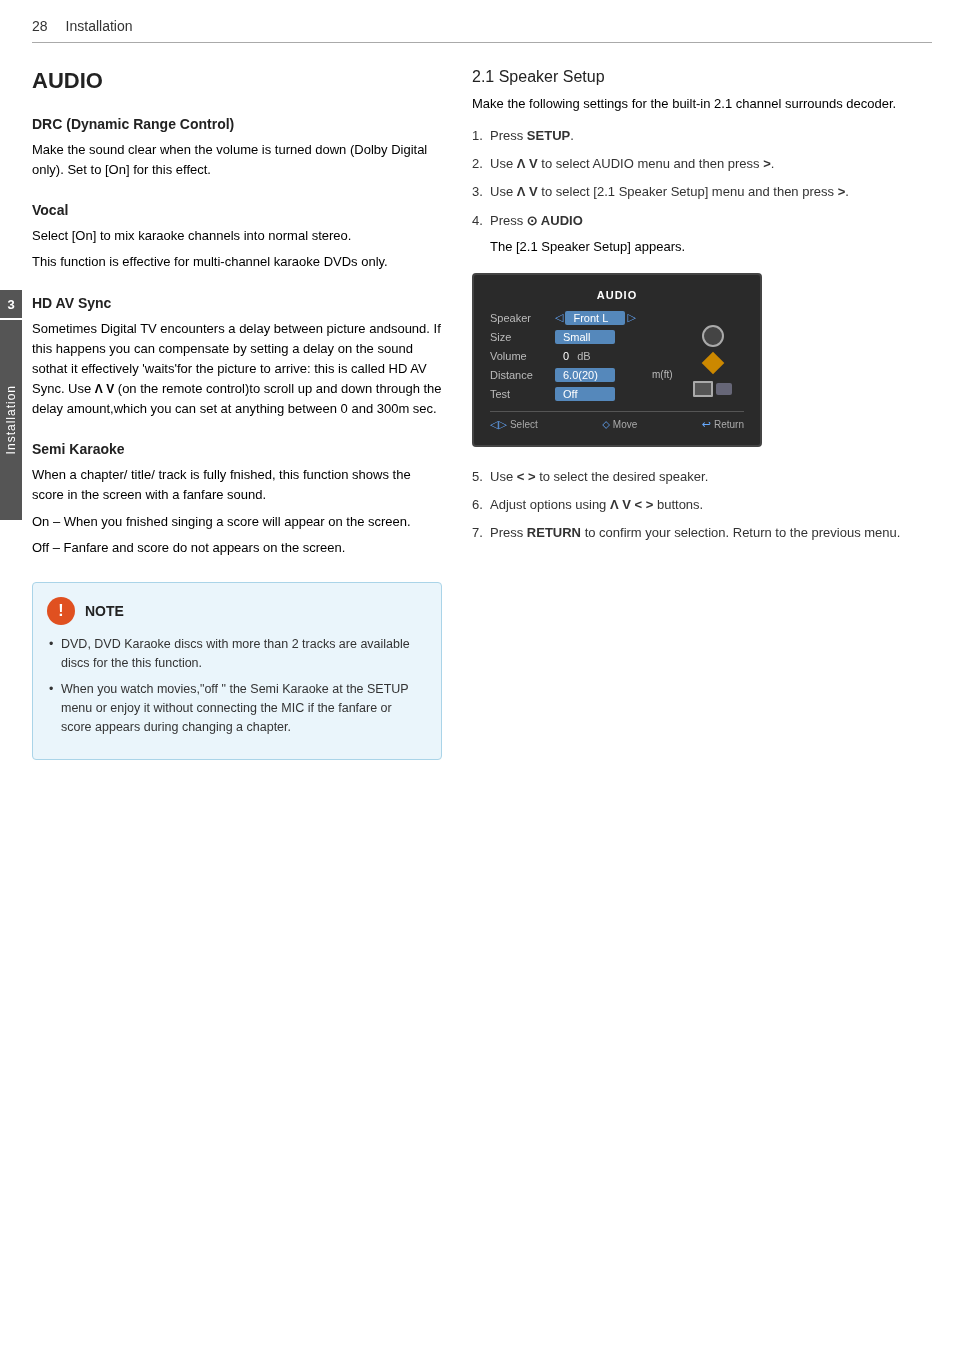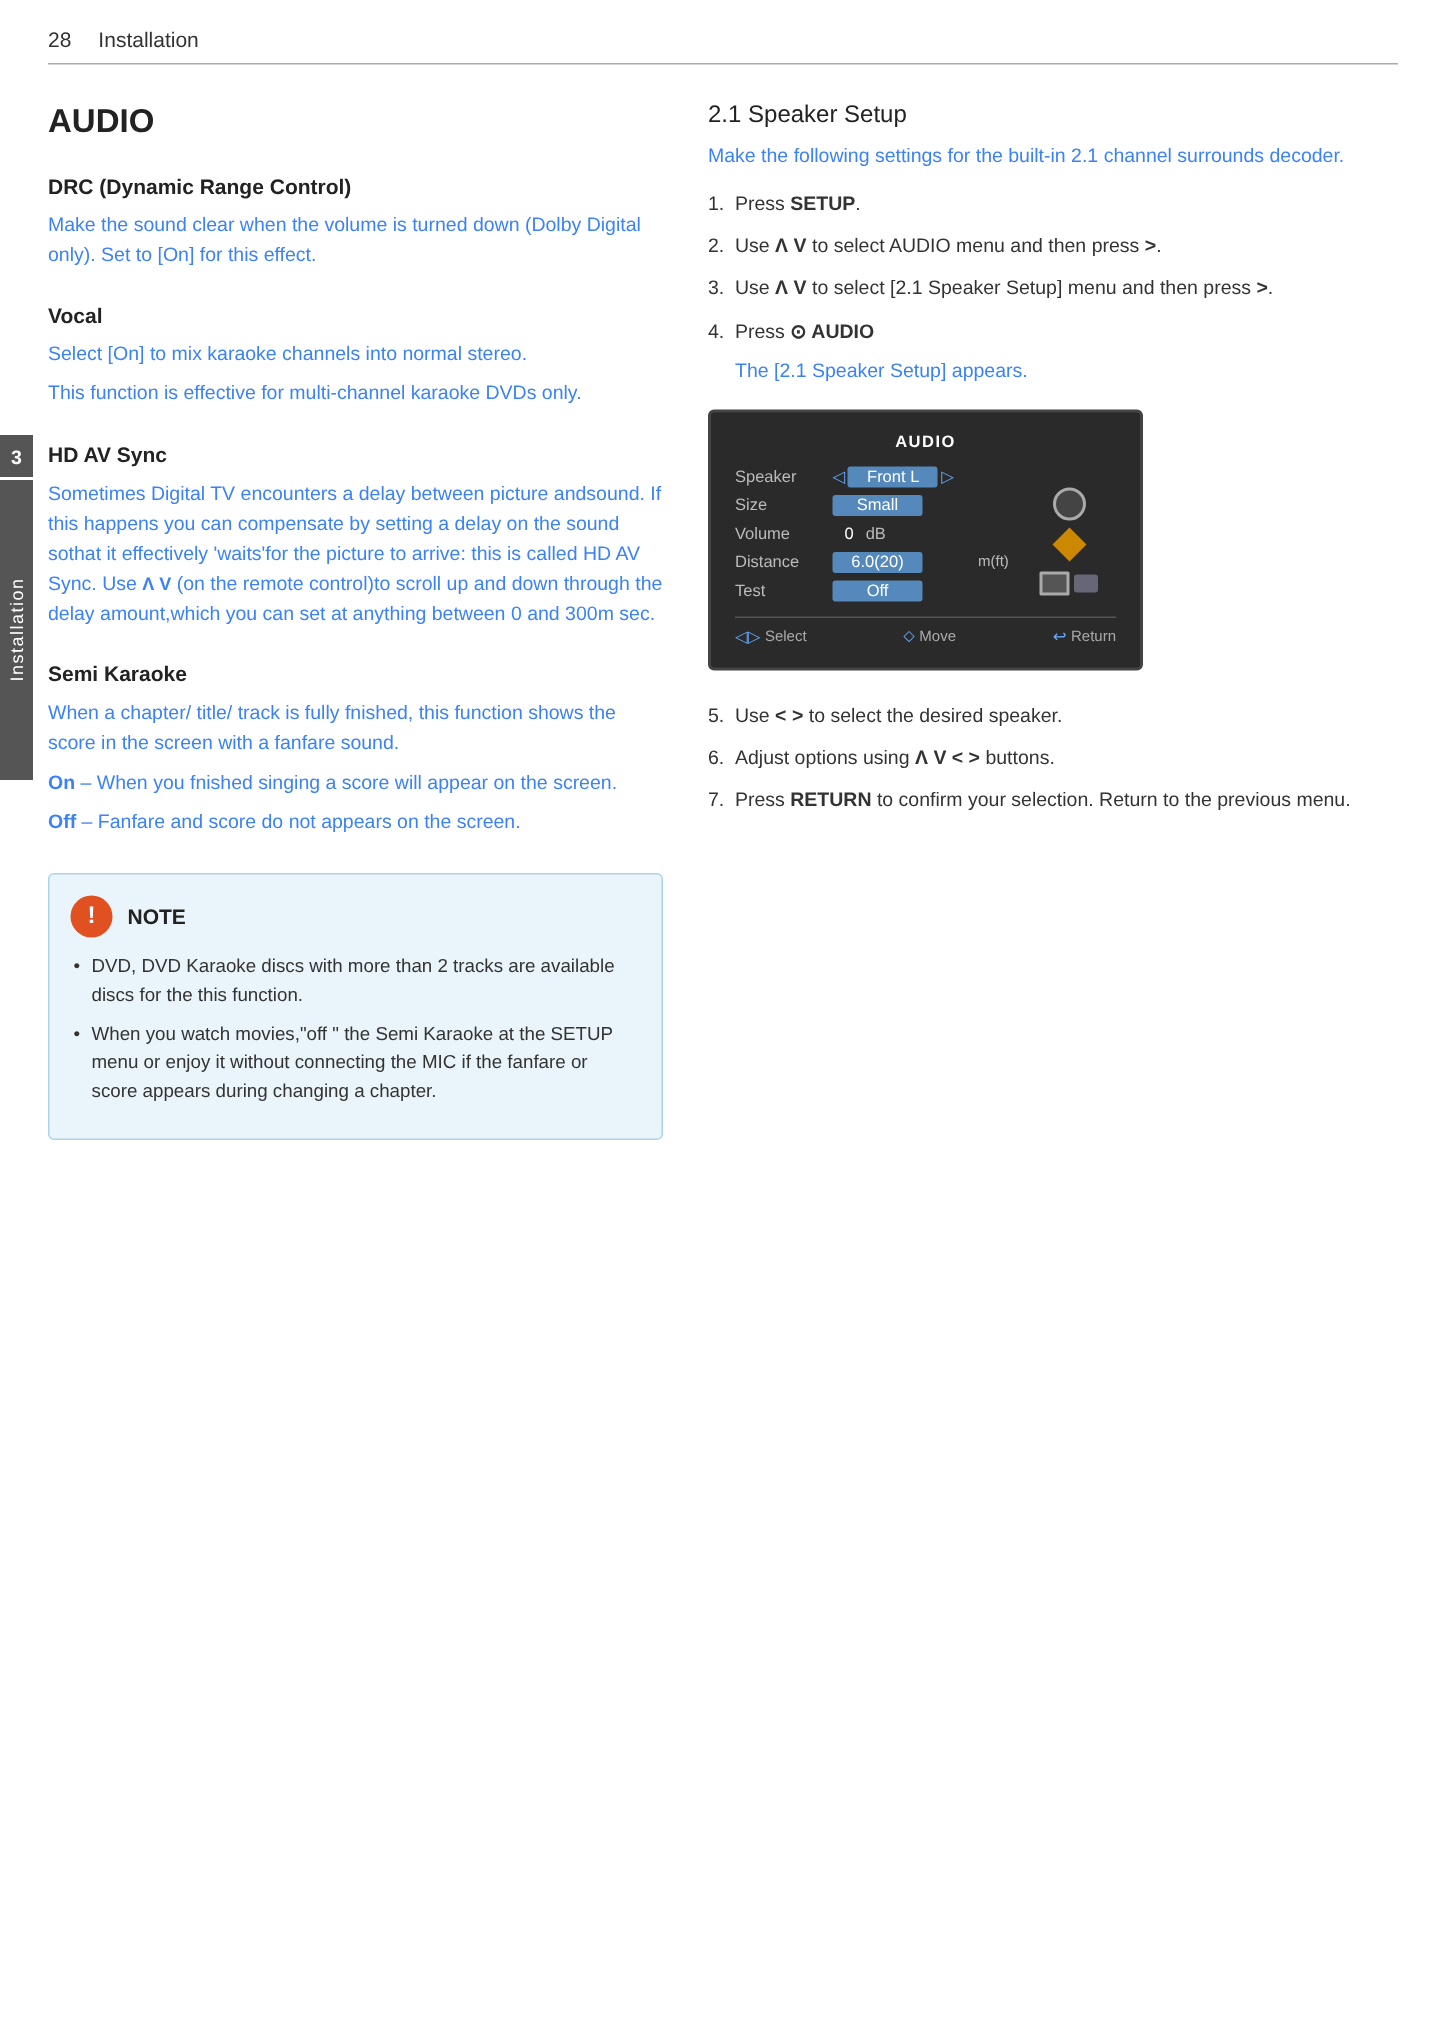--- a/index.html
+++ b/index.html
@@ -108,27 +108,27 @@
     .subsection-title {
       font-size: 14px;
       font-weight: bold;
       color: #222;
       margin-bottom: 8px;
       margin-top: 22px;
     }
 
     .body-text {
       font-size: 13px;
-      color: #3b82f6;
+      color: #000000;
       line-height: 1.55;
       margin-bottom: 6px;
     }
 
     .body-text-bold {
-      font-weight: bold;
+      font-weight: normal;
     }
 
     
     .note-box {
       margin-top: 24px;
       border: 1.5px solid #aad4e8;
       background: #eaf5fb;
       border-radius: 4px;
       padding: 14px 16px 14px 14px;
     }
@@ -233,21 +233,21 @@
       width: 65px;
       flex-shrink: 0;
     }
     .screen-value {
       background: #5588bb;
       color: #fff;
       padding: 1px 8px;
       border-radius: 2px;
       font-size: 11px;
       min-width: 60px;
-      text-align: center;
+      text-align: left;
     }
     .screen-value-plain {
       color: #fff;
       padding: 1px 8px;
       font-size: 11px;
     }
     .screen-icon-area {
       position: absolute;
       right: 12px;
       top: 14px;

